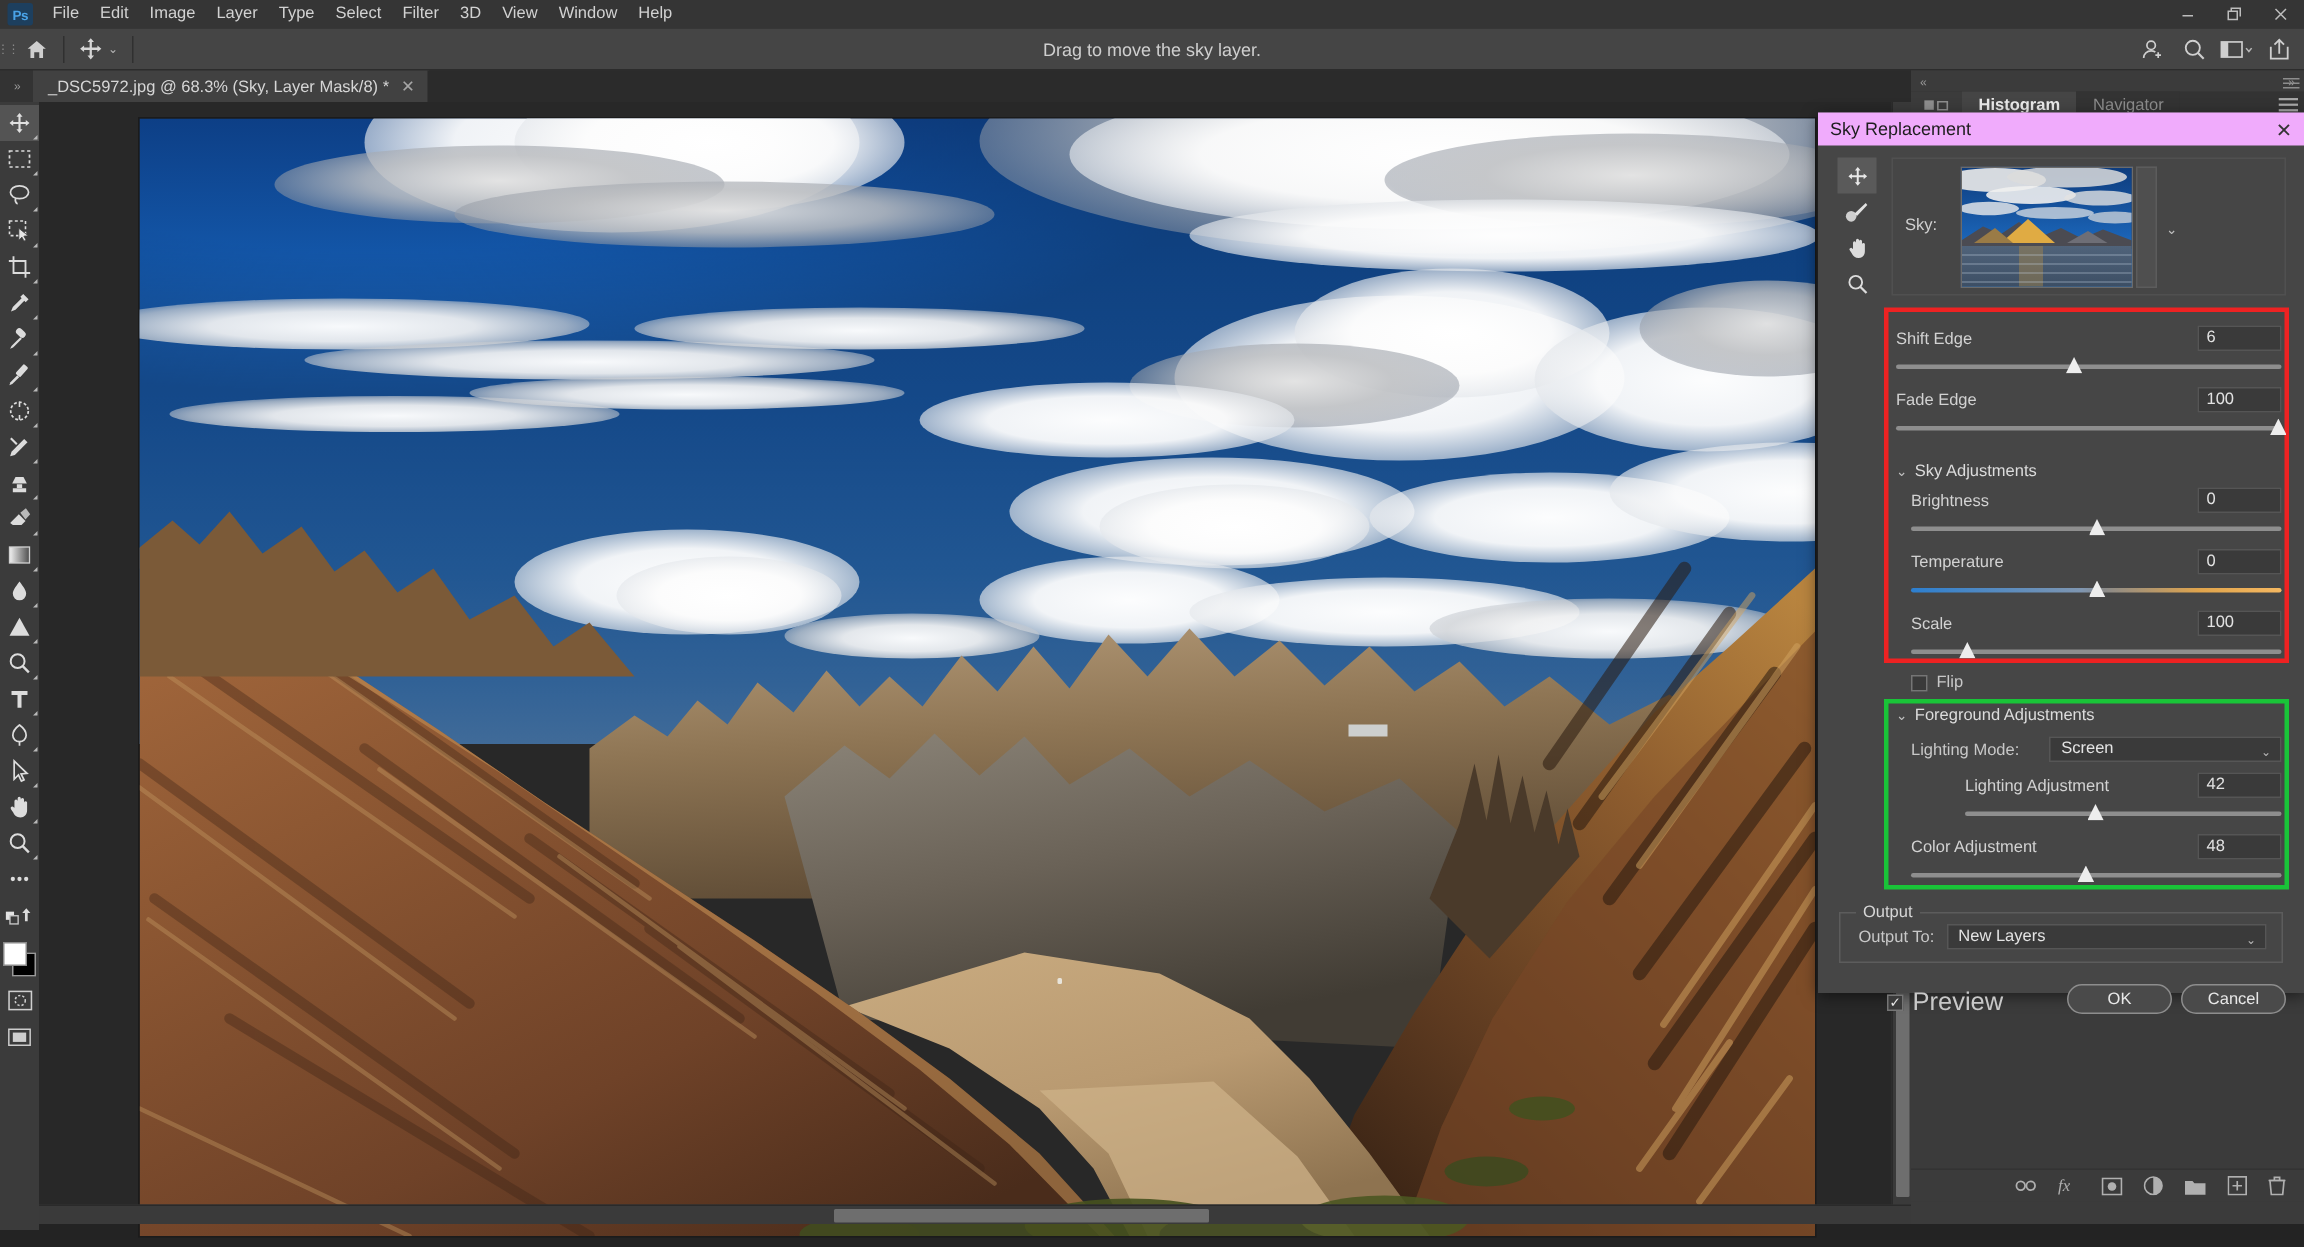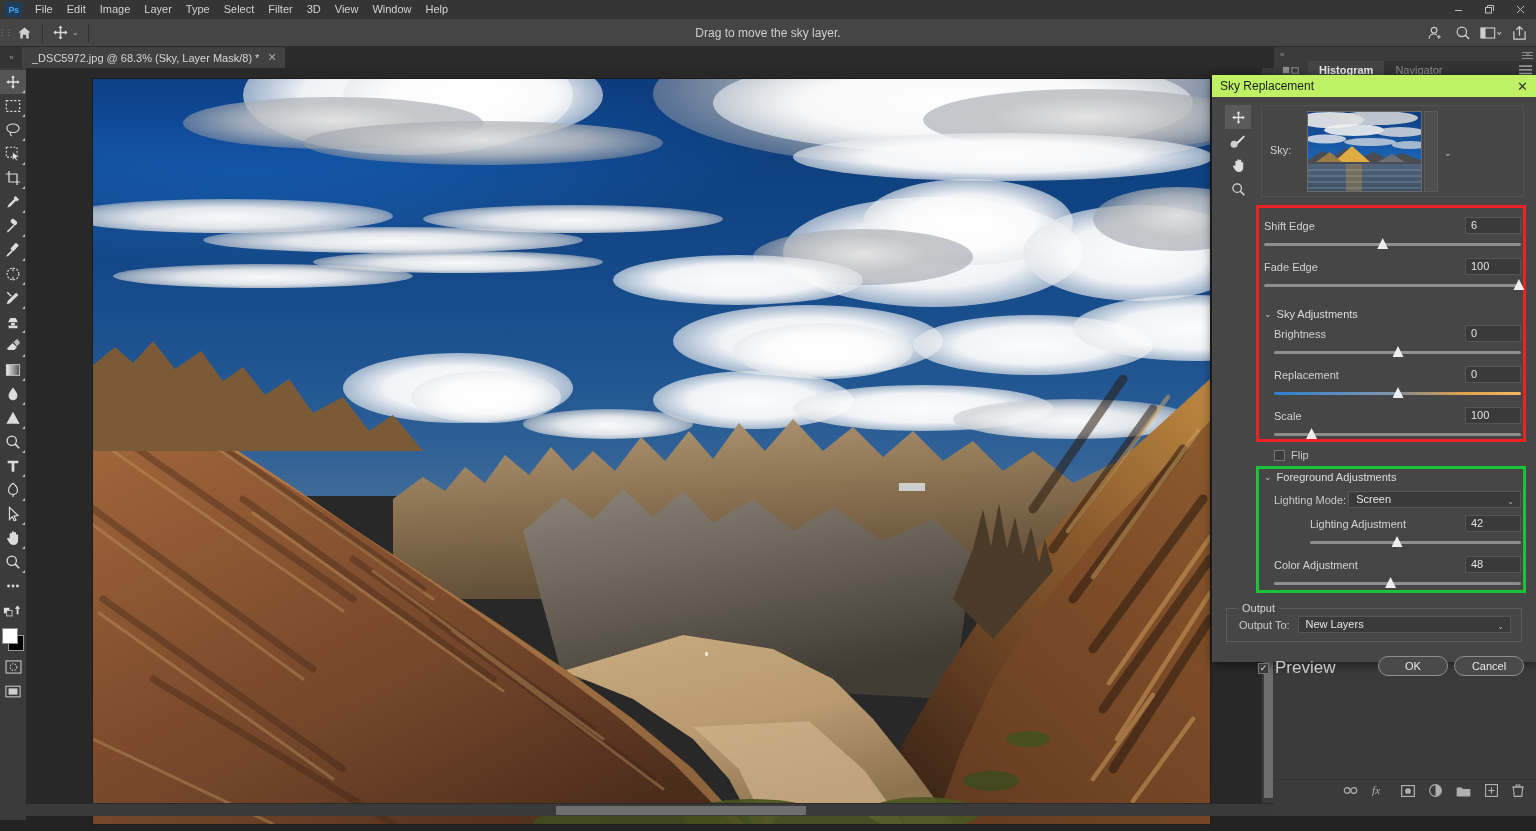--- a/index.html
+++ b/index.html
@@ -172,21 +172,21 @@
   .layer-strip .li { color:#b0b0b0; display:flex; align-items:center; justify-content:center; }
   .rail-grip { position:absolute; right:3px; width:11px; height:9px; }
   .rail-grip i { display:block; height:1px; background:#8d8d8d; margin-bottom:2px; }
 
   
   .skydlg {
     position:absolute; left:1212px; top:75px; width:324px; height:587px;
     background:#464646; box-shadow:0 2px 10px rgba(0,0,0,.55);
   }
   .sky-title {
-    height:22px; background:#bef264; color:#1d1d1d; font-size:12px;
+    height:22px; background:#f0abfc; color:#1d1d1d; font-size:12px;
     display:flex; align-items:center; padding:0 8px;
   }
   .sky-title .x { margin-left:auto; font-size:13px; color:#333; }
   .sky-content { position:relative; padding:8px 0 0 0; }
 
   .sky-tools {
     position:absolute; left:13px; top:8px; width:26px;
   }
   .sky-tool { width:26px; height:24px; display:flex; align-items:center; justify-content:center; }
   .sky-tool.sel { background:#5a5a5a; }
@@ -863,21 +863,21 @@
           <span class="ctrl-val">0</span>
         </div>
         <div class="slider">
           <div class="track"></div>
           <div class="knob" style="left:50%;"></div>
         </div>
       </div>
 
       <div style="position:absolute; left:62px; right:15px; top:269px;">
         <div class="ctrl-row">
-          <span class="ctrl-label">Replacement</span>
+          <span class="ctrl-label">Temperature</span>
           <span class="ctrl-val">0</span>
         </div>
         <div class="slider">
           <div class="track temp"></div>
           <div class="knob" style="left:50%;"></div>
         </div>
       </div>
 
       <div style="position:absolute; left:62px; right:15px; top:310px;">
         <div class="ctrl-row">
@@ -897,21 +897,21 @@
 
       <div class="group-green"></div>
 
       <div style="position:absolute; left:52px; right:15px; top:374px;">
         <div class="section-head">
           <span class="chev">⌄</span>
           <span>Foreground Adjustments</span>
         </div>
       </div>
 
-      <div style="position:absolute; left:62px; right:15px; top:394px; display:flex; align-items:center; gap:2px;">
+      <div style="position:absolute; left:62px; right:15px; top:394px; display:flex; align-items:center; gap:20px;">
         <span style="font-size:11px; white-space:nowrap;">Lighting Mode:</span>
         <span class="select" style="flex:1;">
           <span>Screen</span>
           <span class="sc">⌄</span>
         </span>
       </div>
 
       <div style="position:absolute; left:62px; right:15px; top:418px;margin-left:36px;">
         <div class="ctrl-row">
           <span class="ctrl-label">Lighting Adjustment</span>

